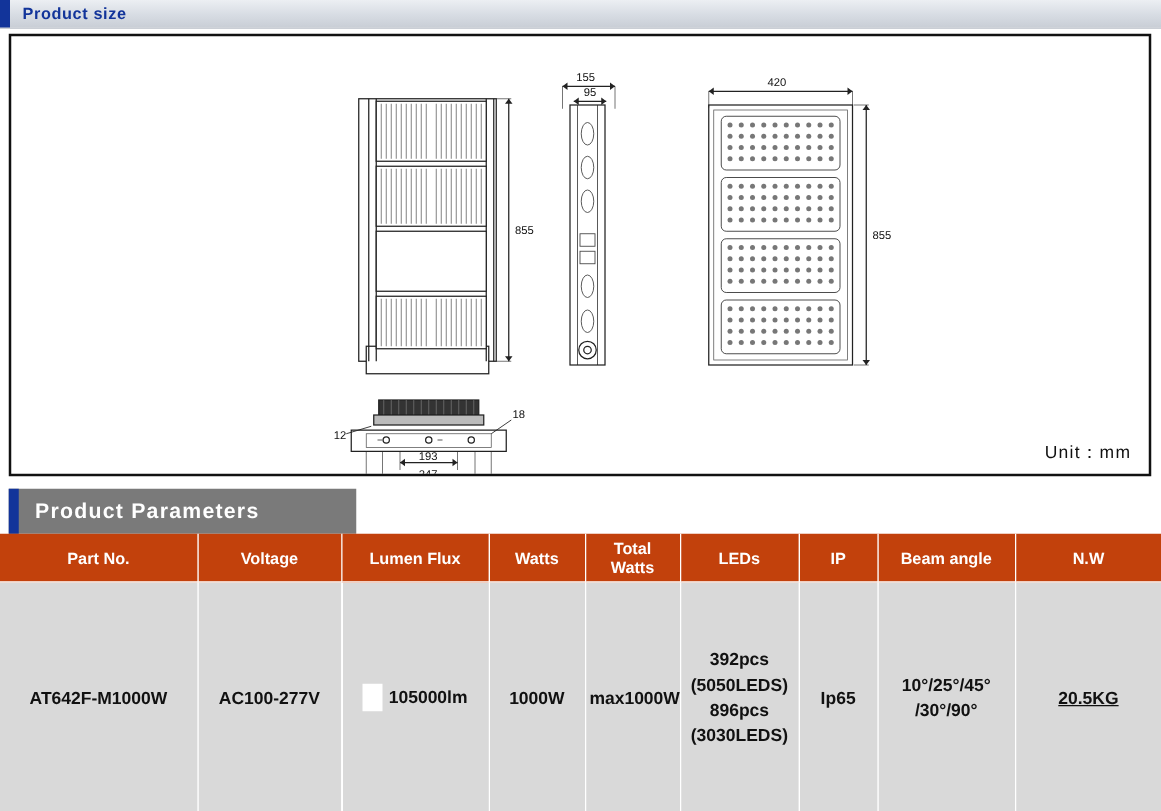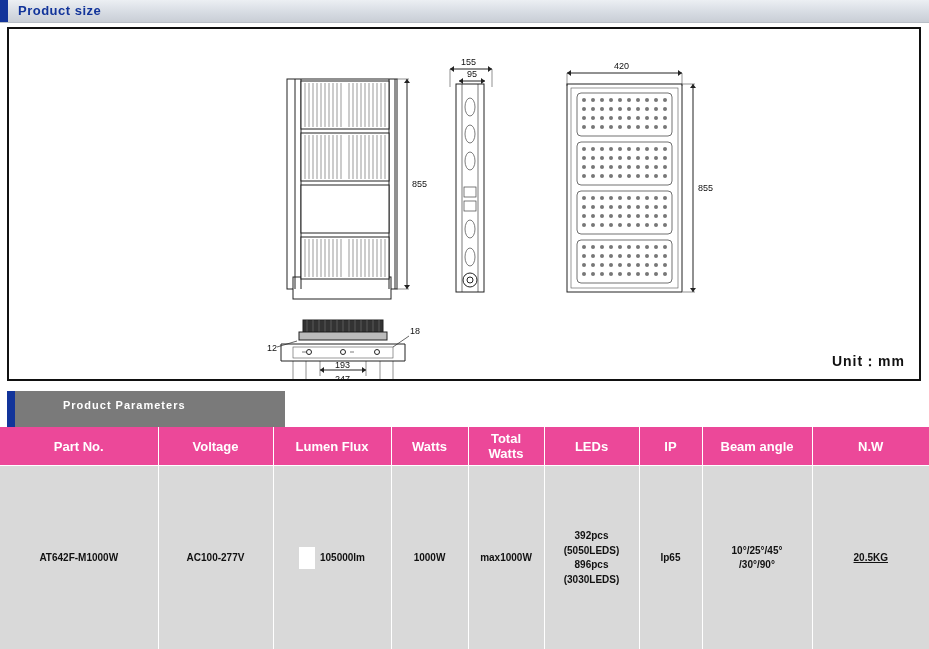--- a/index.html
+++ b/index.html
@@ -46,75 +46,74 @@
     left: 7px; top: 27px;
     width: 914px; height: 354px;
     border: 2px solid #111;
     background: #ffffff;
     box-sizing: border-box;
   }
   .unit-label {
     position: absolute;
     right: 14px; bottom: 8px;
     font-size: 14px;
-    font-weight: bold;
+    font-weight: normal;
     color: #111;
     letter-spacing: 1px;
   }
 
   svg.dwg { position: absolute; left: 0; top: 0; }
 
   
   .params-header {
     position: absolute;
     left: 7px; top: 391px;
     width: 278px; height: 36px;
     background: #7a7a7a;
     border-left: 8px solid #12349a;
     box-sizing: border-box;
   }
   .params-header span {
     position: absolute;
     left: 13px; top: 8px;
     color: #ffffff;
-    font-size: 11px;
+    font-size: 17px;
     font-weight: bold;
     letter-spacing: 1px;
-    margin-left: 35px;
   }
 
   
   .table-wrap {
     position: absolute;
     left: 0; top: 427px;
     width: 929px;
     height: 222px;
   }
   table.params {
     border-collapse: collapse;
     width: 929px;
     table-layout: fixed;
   }
   table.params th {
-    background: #ec4899;
+    background: #c2410c;
     color: #ffffff;
     font-size: 13px;
     font-weight: bold;
     height: 38px;
     border-right: 1px solid #ffffff;
     border-bottom: 1px solid #ffffff;
     text-align: center;
     vertical-align: middle;
     padding: 0 17px;
   }
   table.params th:last-child { border-right: none; text-align: center; }
   table.params td {
     background: #d9d9d9;
     color: #111111;
-    font-size: 10px;
+    font-size: 14px;
     font-weight: bold;
     height: 184px;
     border-right: 1px solid #ffffff;
     text-align: center;
     vertical-align: middle;
     padding: 0 3px;
     line-height: 1.45;
   }
   table.params td:last-child { border-right: none; text-decoration: underline; }
   td.light { font-weight: normal; font-size: 12px; }

